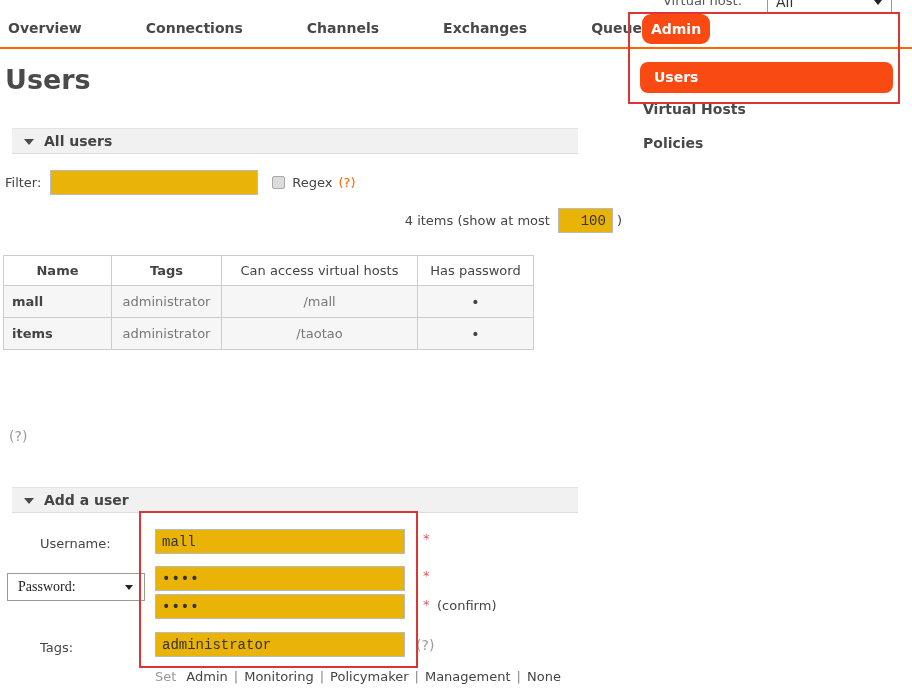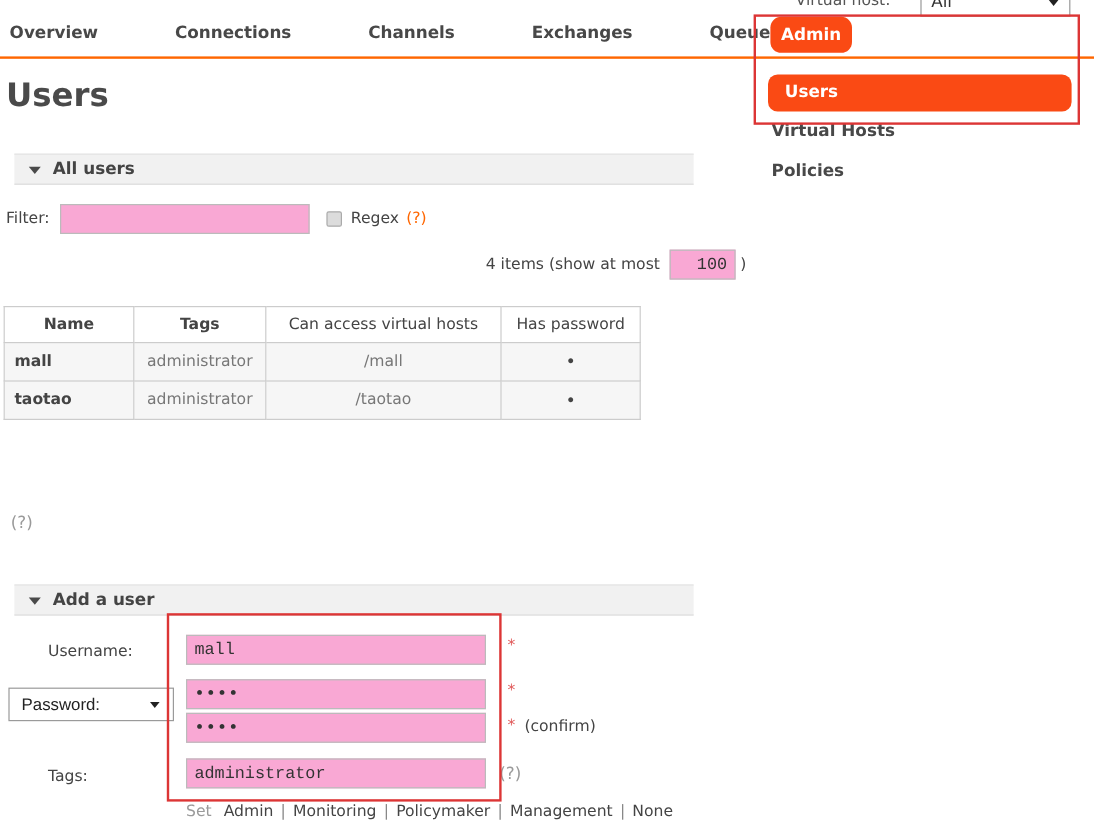--- a/index.html
+++ b/index.html
@@ -39,21 +39,21 @@
   .bar-all-users { top:128px; }
   .bar-add-user { top:487px; }
 
   .tri { width:0; height:0; border-left:5px solid transparent; border-right:5px solid transparent;
          border-top:6px solid #4a4a4a; }
   .tri.small { border-left-width:4px; border-right-width:4px; border-top-width:5px; border-top-color:#222; }
 
   
   .filter-row { position:absolute; left:5px; top:169px; display:flex; align-items:center; height:26px; font-size:13px; }
   .filter-row .lbl { color:#444; }
-  input.text { border:1px solid #bbb; background:#f9a8d4; height:25px; font-size:14px;
+  input.text { border:1px solid #bbb; background:#eab308; height:25px; font-size:14px;
                font-family:"Liberation Mono","DejaVu Sans Mono",monospace; color:#333; padding:0 6px; outline:none; }
   .filter-input { width:208px; margin-left:9px; }
   .checkbox { width:13px; height:13px; border:1px solid #aaa; background:#dcdcdc; border-radius:2px;
               margin-left:14px; cursor:pointer; }
   .regex-lbl { margin-left:7px; color:#444; }
   .help { color:#ff6600; cursor:pointer; margin-left:6px; }
   .help.gray { color:#9a9a9a; }
 
   
   .items-row { position:absolute; left:0; top:208px; width:622px; display:flex; justify-content:flex-end;
@@ -77,21 +77,21 @@
   
   .form-lbl { position:absolute; width:110px; text-align:left; font-size:13px; color:#444; }
   .lbl-username { left:40px; top:536px; }
   .lbl-tags { left:40px; top:640px; }
   .f-input { position:absolute; left:155px; width:250px; }
   .in-username { top:529px; height:26px; }
   .in-pass1 { top:566px; height:26px; font-weight:bold; font-size:15px; letter-spacing:1px; }
   .in-pass2 { top:594px; height:26px; font-weight:bold; font-size:15px; letter-spacing:1px; }
   .in-tags { top:632px; height:27px; }
   .pw-select { position:absolute; left:7px; top:573px; width:138px; height:28px; background:#fff;
-               border:1px solid #9a9a9a; font-family:Liberation Sans, sans-serif; font-size:14px; color:#222;
+               border:1px solid #9a9a9a; font-family:Liberation Serif, serif; font-size:14px; color:#222;
                display:flex; align-items:center; padding-left:10px; cursor:pointer; }
   .pw-select .tri { position:absolute; right:11px; top:11px; }
   .req { position:absolute; left:423px; color:#e05c5c; font-size:13px; }
   .req.r1 { top:531px; } .req.r2 { top:568px; } .req.r3 { top:597px; }
   .confirm-note { position:absolute; left:437px; top:598px; font-size:13px; color:#444; }
   .tags-help { position:absolute; left:410px; top:637px; font-size:14px; }
 
   .set-row { position:absolute; left:155px; top:669px; font-size:13px; display:flex; align-items:center; }
   .set-row .set { color:#9a9a9a; margin-right:10px; }
   .set-row .sep { color:#888; margin:0 6px; }
@@ -154,21 +154,21 @@
     <th class="col-vh">Can access virtual hosts</th>
     <th class="col-pw">Has password</th>
   </tr>
   <tr class="even">
     <td class="name">mall</td>
     <td>administrator</td>
     <td>/mall</td>
     <td class="dot">•</td>
   </tr>
   <tr class="even">
-    <td class="name">taotao</td>
+    <td class="name">items</td>
     <td>administrator</td>
     <td>/taotao</td>
     <td class="dot">•</td>
   </tr>
 </tbody>
   </table>
 
 <span class="table-help help gray">(?)</span>
 
 <div class="section-bar bar-add-user">

